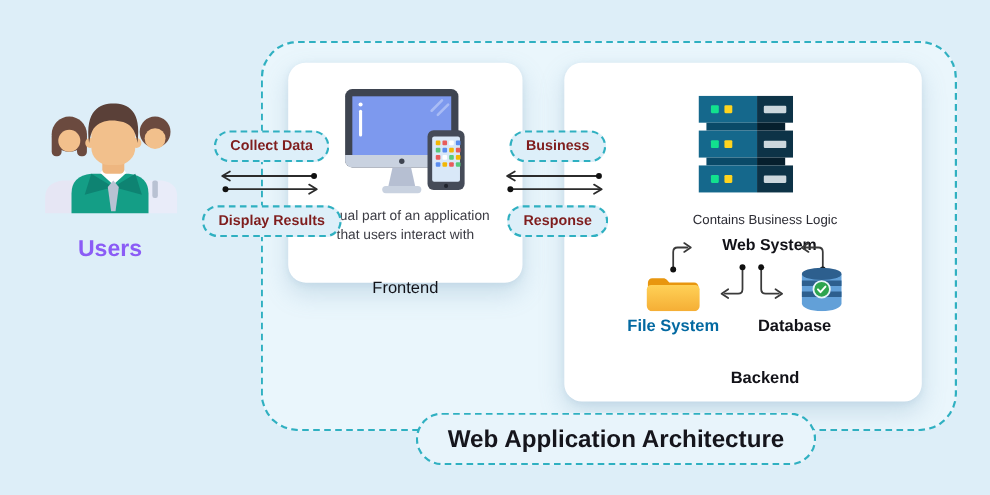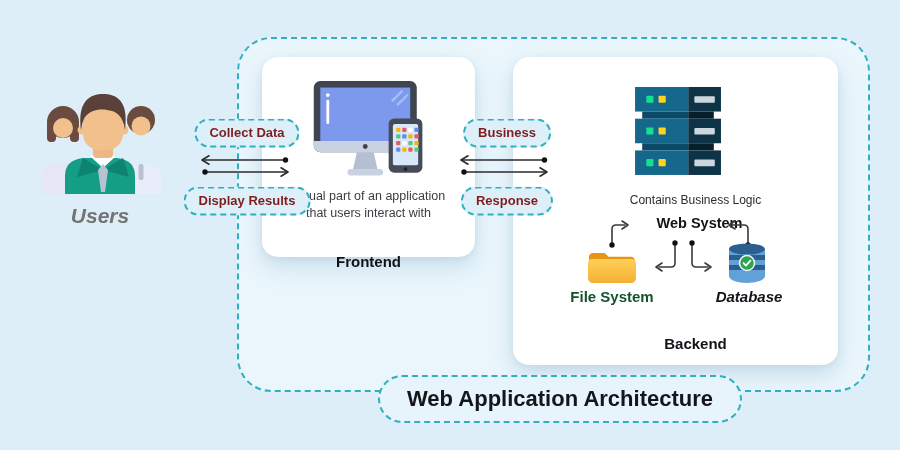--- a/index.html
+++ b/index.html
@@ -20,39 +20,39 @@
     padding:5px 13px; font-weight:700; font-size:13px; color:#7f1d1d;
     white-space:nowrap; z-index:6; line-height:1.15;
   }
   .title-pill {
     position:absolute; left:560px; top:399px; transform:translate(-50%,-50%);
     background:#e8f4fb; border:2px dashed #2fb0c1; border-radius:999px;
     padding:9px 27px; font-weight:700; font-size:22px; color:#15151c;
     white-space:nowrap; z-index:7;
   }
   .users-wrap { position:absolute; left:30px; top:86px; width:140px; text-align:center; }
-  .users-label { margin-top:6px; font-weight:700; font-size:21px; color:#737373;font-style:italic; }
+  .users-label { margin-top:16px; font-weight:700; font-size:21px; color:#8b5cf6; }
   .arrow-pair { position:absolute; z-index:5; }
   .fe-icon { position:absolute; left:46px; top:24px; }
   .fe-desc { position:absolute; top:131px; left:50%; transform:translateX(-50%);
     width:168px; text-align:center; font-size:12.5px; color:#3c3c44; line-height:1.32; }
   .fe-label { position:absolute; top:196px; width:100%; text-align:center;
-    font-weight:700; font-size:15px; color:#121218; }
+    font-weight:400; font-size:15px; color:#121218; }
   .srv-icon { position:absolute; left:122px; top:30px; }
   .be-caption { position:absolute; top:136px; width:100%; text-align:center;
     font-size:12px; color:#2b2b33; }
   .ws-label { position:absolute; top:158px; width:100%; text-align:center;
     font-weight:700; font-size:14.5px; color:#121218; padding-left:8px; }
   .connectors { position:absolute; left:0; top:0; pointer-events:none; }
   .fs-icon { position:absolute; left:74px; top:190px; }
   .db-icon { position:absolute; left:212px; top:184px; }
   .fs-label { position:absolute; left:38px; top:231px; width:122px; text-align:center;
-    font-weight:700; font-size:15px; color:#14532d; }
-  .db-label { position:absolute; left:176px; top:231px; width:120px; text-align:center;
-    font-weight:700; font-size:15px; color:#121218;font-style:italic; }
+    font-weight:700; font-size:15px; color:#0369a1; }
+  .db-label { position:absolute; left:176px; top:231px; width:120px; text-align:left;
+    font-weight:700; font-size:15px; color:#121218; }
   .be-label { position:absolute; top:278px; width:100%; text-align:center;
     font-weight:700; font-size:15px; color:#121218; }
 </style>
 </head>
 <body>
 
 <div class="frame">
 
   <div class="dashed-container"></div>
 

